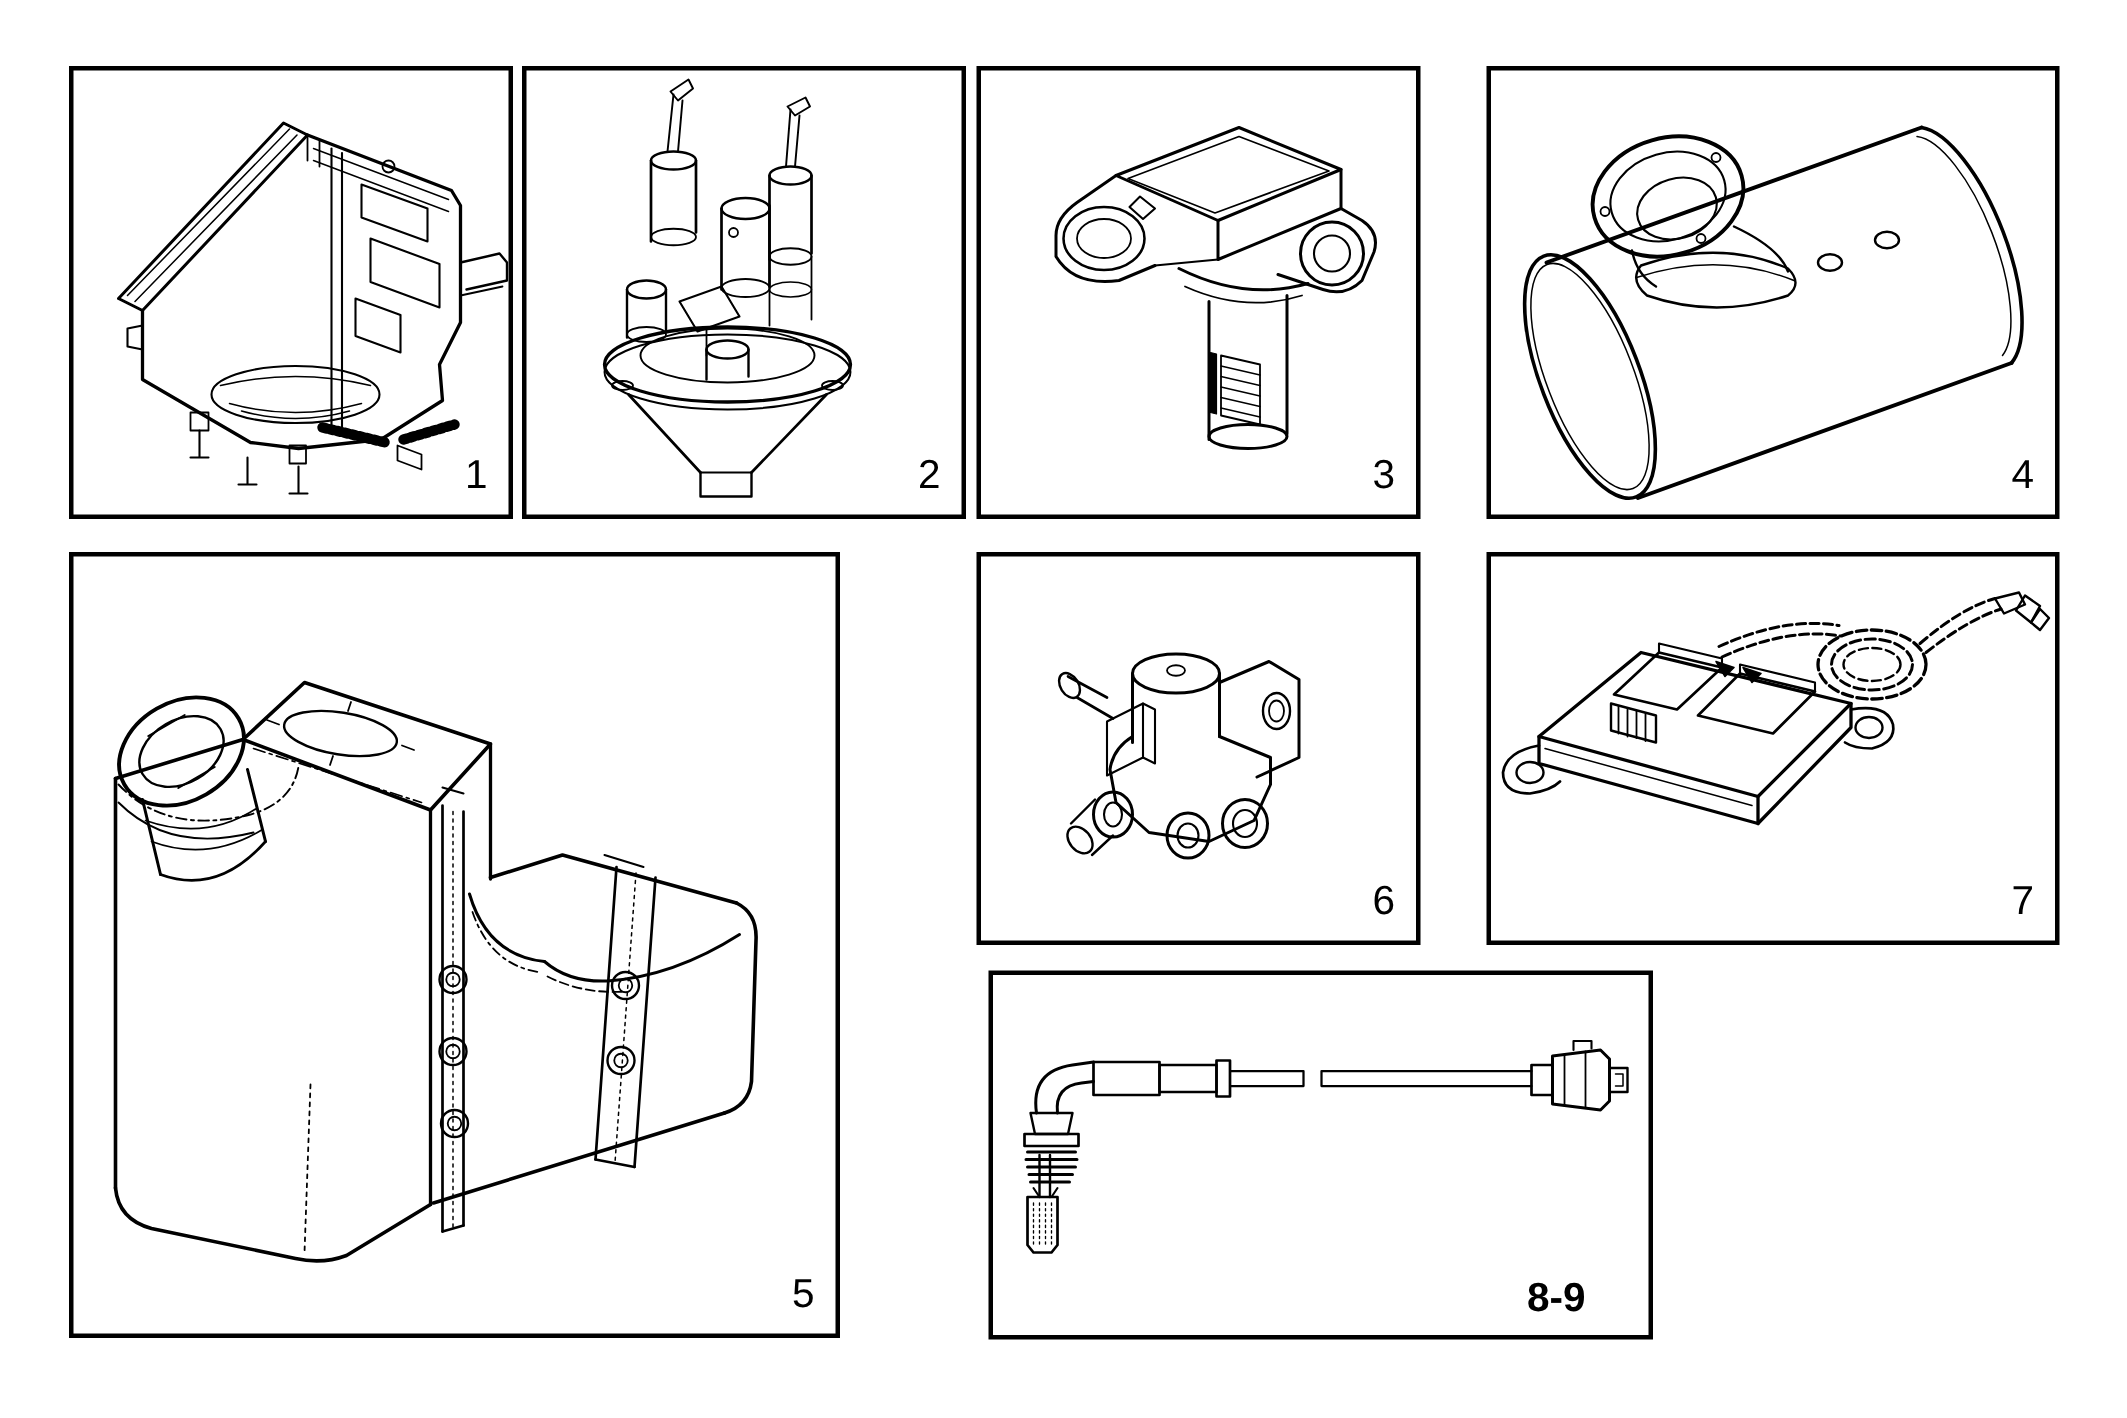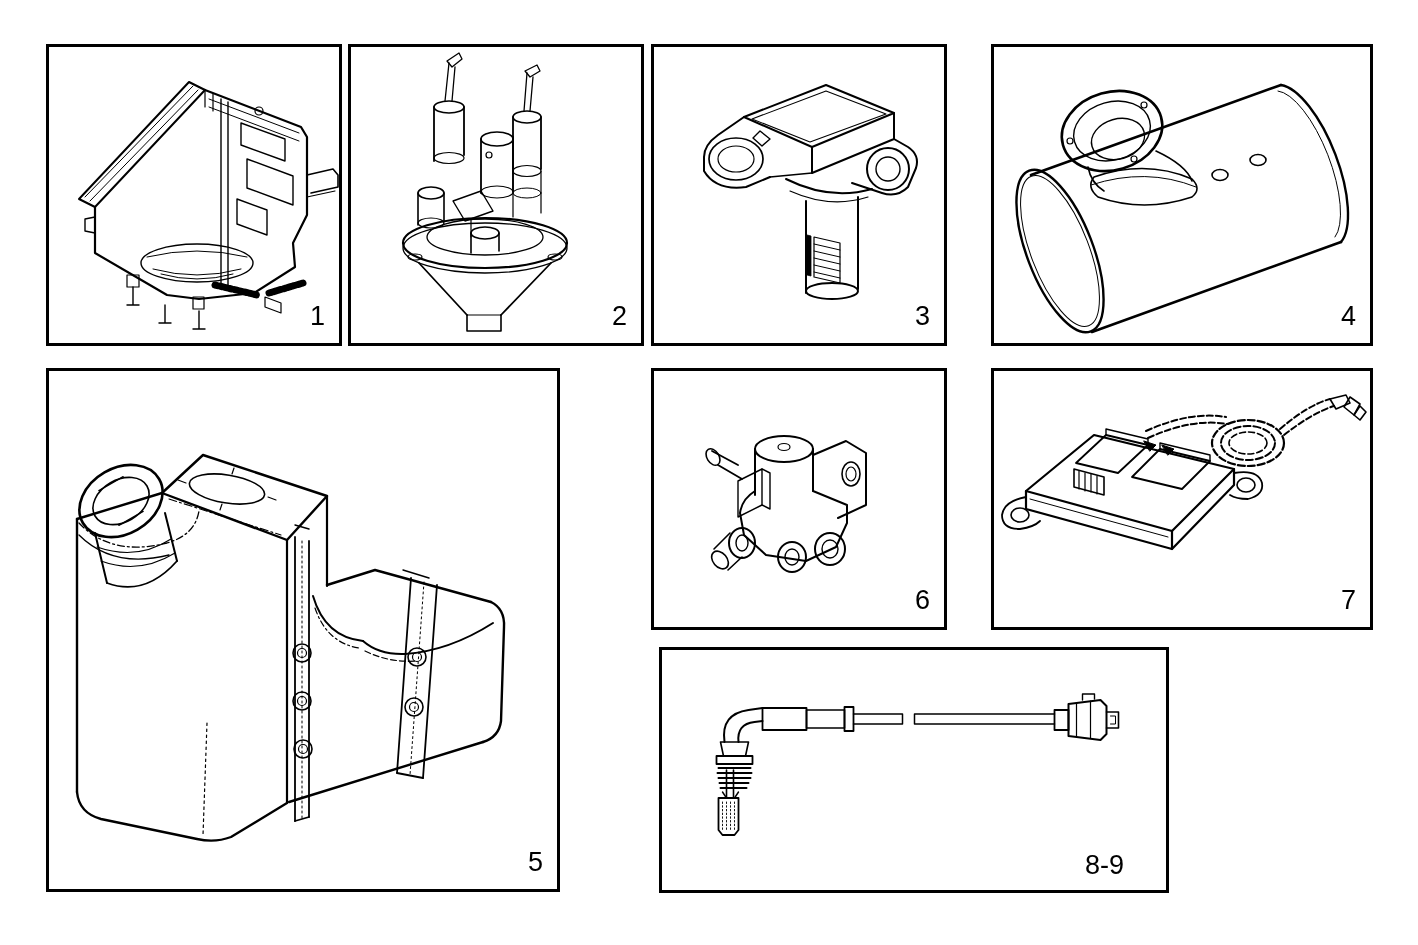--- a/index.html
+++ b/index.html
@@ -35,21 +35,21 @@
     line-height: 1;
     color: #000;
   }
   .p1 { left: 46px;  top: 44px;  width: 296px; height: 302px; }
   .p2 { left: 348px; top: 44px;  width: 296px; height: 302px; }
   .p3 { left: 651px; top: 44px;  width: 296px; height: 302px; }
   .p4 { left: 991px; top: 44px;  width: 382px; height: 302px; }
   .p5 { left: 46px;  top: 368px; width: 514px; height: 524px; }
   .p6 { left: 651px; top: 368px; width: 296px; height: 262px; }
   .p7 { left: 991px; top: 368px; width: 382px; height: 262px; }
-  .p8 { left: 659px; top: 647px; width: 510px; height: 246px; }
+  .p8 { left: 659px; top: 647px; width: 443px; height: 246px; font-weight: bold; }
   .p8 .num { right: 42px; bottom: 11px; }
 </style>
 </head>
 <body>
 
 <figure class="panel p1">
   <svg viewBox="0 0 290 296">
     <g stroke="#000" fill="none" stroke-width="1.6" stroke-linejoin="round" stroke-linecap="round">
       <path d="M30,152 L140,35 L156,43 L46,160 Z" stroke-width="2"></path>
       <path d="M36,150 L144,39" stroke-width="1"></path>

